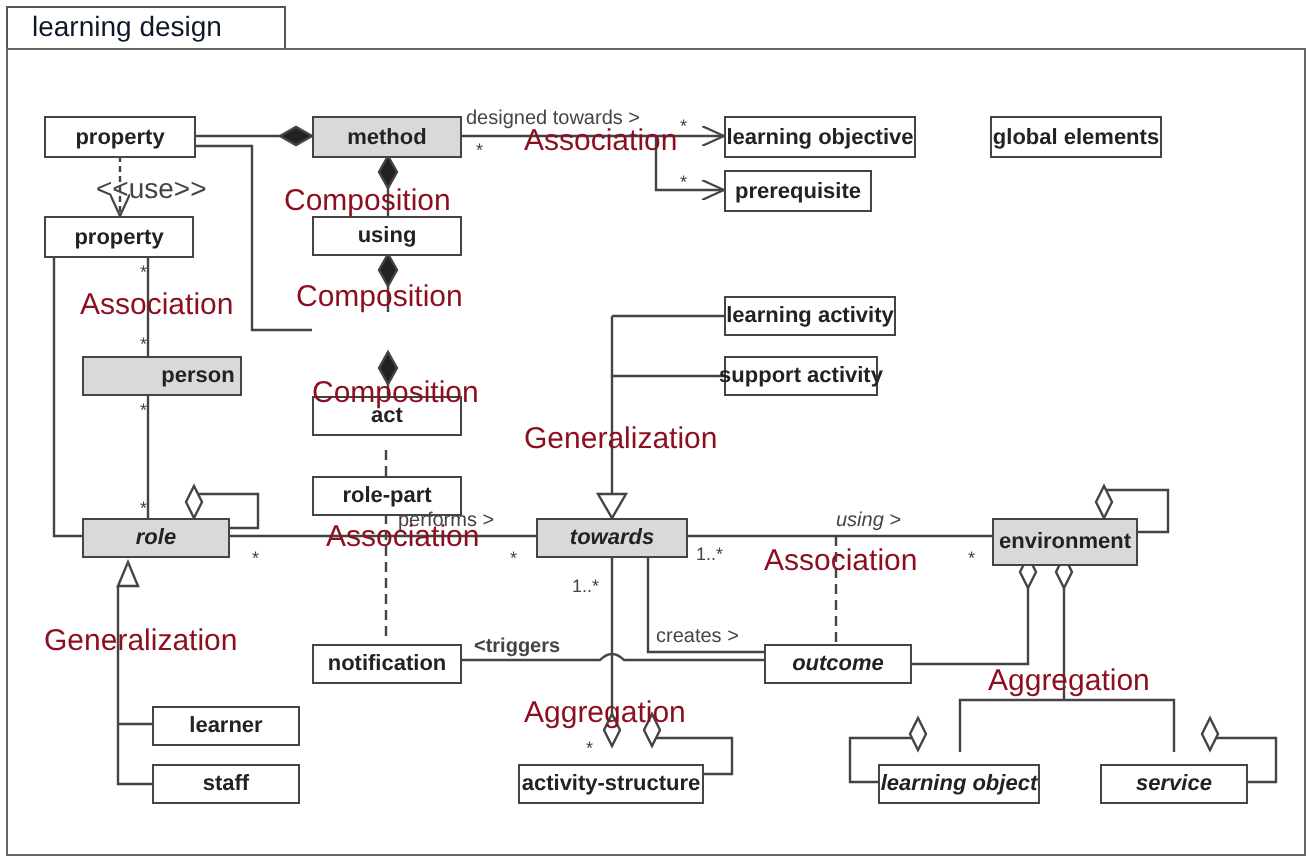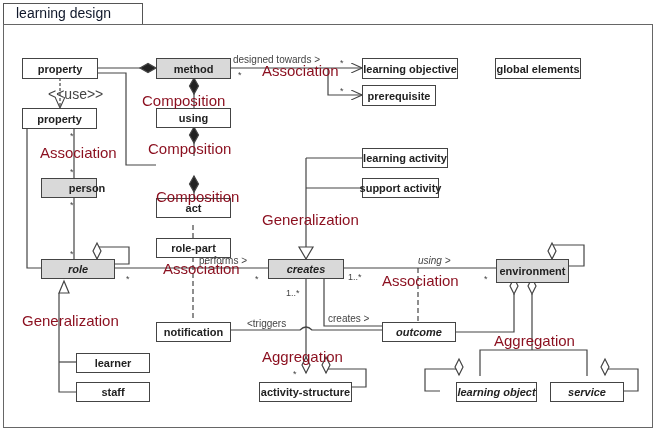--- a/index.html
+++ b/index.html
@@ -102,40 +102,40 @@
 </svg>
 
 <div class="box" style="left:22px;top:58px;width:76px;height:21px;">property</div>
 <div class="box grey" style="left:156px;top:58px;width:75px;height:21px;">method</div>
 <div class="box" style="left:362px;top:58px;width:96px;height:21px;">learning objective</div>
 <div class="box" style="left:495px;top:58px;width:86px;height:21px;">global elements</div>
 <div class="box" style="left:362px;top:85px;width:74px;height:21px;">prerequisite</div>
 <div class="box" style="left:22px;top:108px;width:75px;height:21px;">property</div>
 <div class="box" style="left:156px;top:108px;width:75px;height:20px;">using</div>
 <div class="box" style="left:156px;top:156px;width:75px;height:20px;margin-top:42px;">act</div>
-<div class="box grey" style="left:41px;top:178px;width:56px;height:20px;padding-left:36px;">person</div>
+<div class="box grey" style="left:41px;top:178px;width:80px;height:20px;padding-left:36px;">person</div>
 <div class="box" style="left:156px;top:205px;width:75px;height:20px;margin-top:33px;">role-part</div>
 <div class="box" style="left:362px;top:148px;width:86px;height:20px;">learning activity</div>
 <div class="box" style="left:362px;top:178px;width:77px;height:20px;">support activity</div>
 <div class="box grey italic" style="left:41px;top:259px;width:74px;height:20px;">role</div>
-<div class="box grey italic" style="left:268px;top:259px;width:76px;height:20px;">creates</div>
+<div class="box grey italic" style="left:268px;top:259px;width:76px;height:20px;">towards</div>
 <div class="box grey" style="left:496px;top:259px;width:73px;height:24px;">environment</div>
 <div class="box" style="left:156px;top:322px;width:75px;height:20px;">notification</div>
 <div class="box" style="left:382px;top:322px;width:74px;height:20px;font-style:italic;">outcome</div>
 <div class="box" style="left:76px;top:353px;width:74px;height:20px;">learner</div>
 <div class="box" style="left:76px;top:382px;width:74px;height:20px;">staff</div>
 <div class="box" style="left:259px;top:382px;width:93px;height:20px;">activity-structure</div>
-<div class="box italic" style="left:456px;top:382px;width:81px;height:20px;">learning object</div>
+<div class="box italic" style="left:439px;top:382px;width:81px;height:20px;">learning object</div>
 <div class="box italic" style="left:550px;top:382px;width:74px;height:20px;">service</div>
 
 <div class="lbl" style="left:233px;top:54px;">designed towards &gt;</div>
 <div class="lbl" style="left:48px;top:86px;font-size:14px;">&lt;&lt;use&gt;&gt;</div>
 <div class="lbl" style="left:199px;top:255px;">performs &gt;</div>
 <div class="lbl" style="left:418px;top:255px;font-style:italic;">using &gt;</div>
-<div class="lbl" style="left:247px;top:318px;">&lt;triggers</div>
+<div class="lbl" style="left:237px;top:318px;font-weight:bold;">&lt;triggers</div>
 <div class="lbl" style="left:328px;top:313px;">creates &gt;</div>
 
 <div class="mult" style="left:238px;top:70px;">*</div>
 <div class="mult" style="left:340px;top:58px;">*</div>
 <div class="mult" style="left:340px;top:86px;">*</div>
 <div class="mult" style="left:70px;top:131px;">*</div>
 <div class="mult" style="left:70px;top:167px;">*</div>
 <div class="mult" style="left:70px;top:200px;">*</div>
 <div class="mult" style="left:70px;top:249px;">*</div>
 <div class="mult" style="left:126px;top:274px;">*</div>

